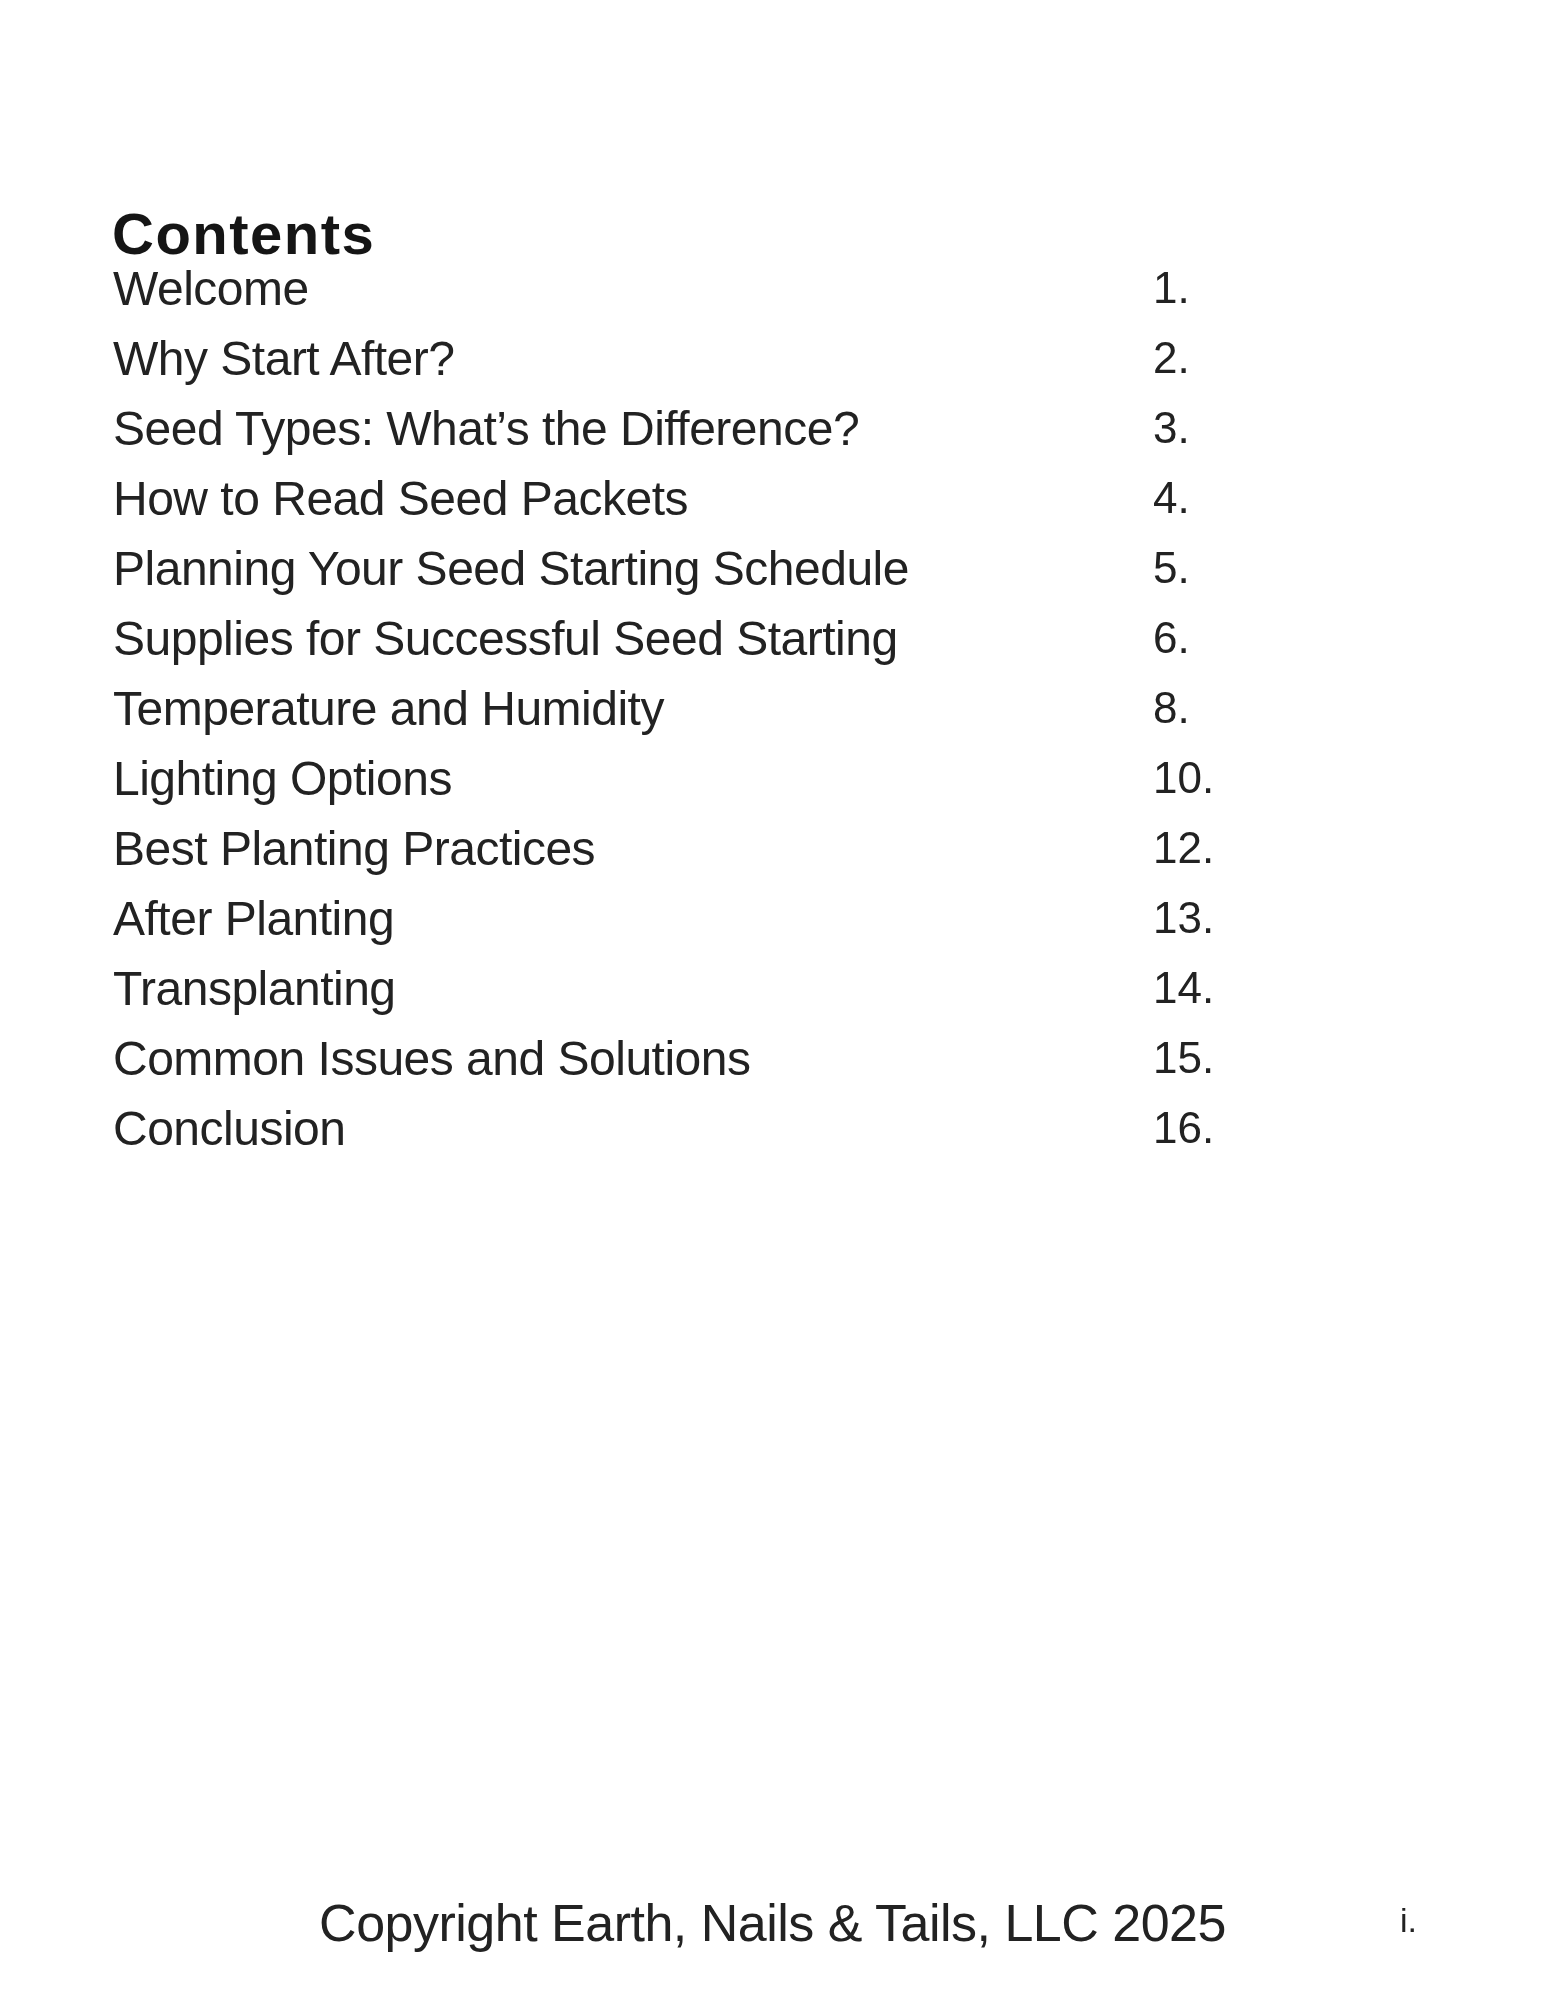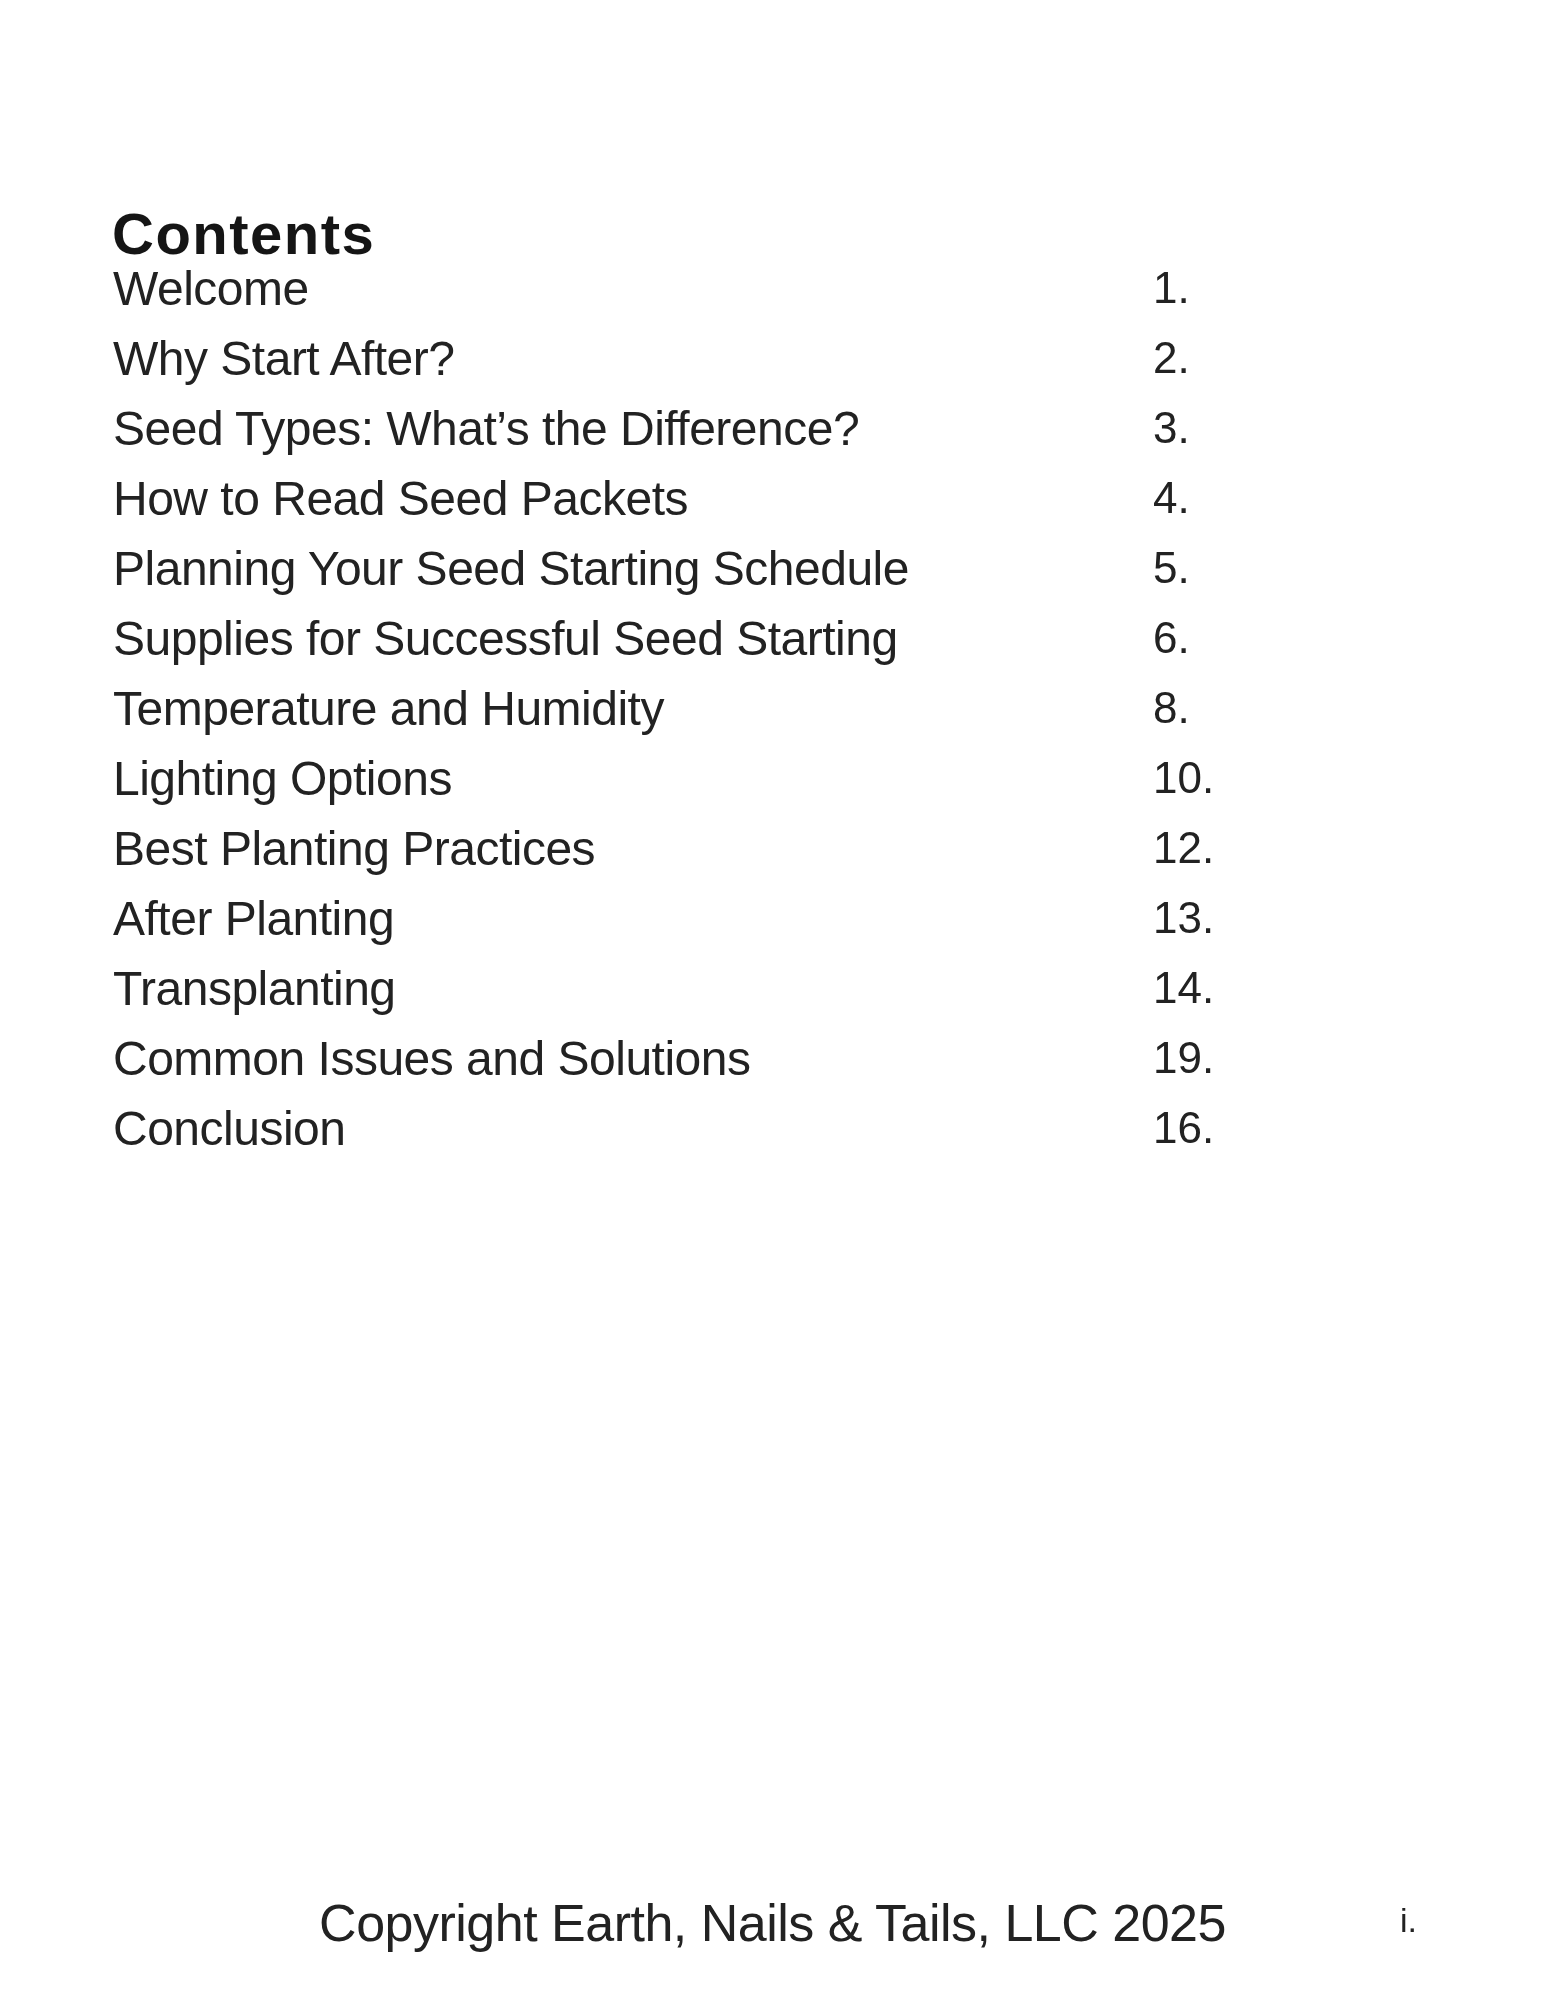--- a/index.html
+++ b/index.html
@@ -135,21 +135,21 @@
     <span class="toc-page">13.</span>
   </div>
 
   <div class="toc-row">
     <span class="toc-label">Transplanting</span>
     <span class="toc-page">14.</span>
   </div>
 
   <div class="toc-row">
     <span class="toc-label">Common Issues and Solutions</span>
-    <span class="toc-page">19.</span>
+    <span class="toc-page">15.</span>
   </div>
 
   <div class="toc-row">
     <span class="toc-label">Conclusion</span>
     <span class="toc-page">16.</span>
   </div>
 </div>
 
   <div class="footer-copyright">Copyright Earth, Nails &amp; Tails, LLC 2025</div>
 

